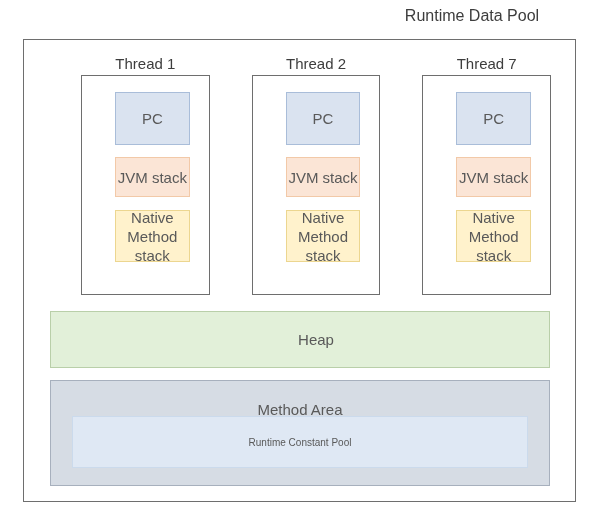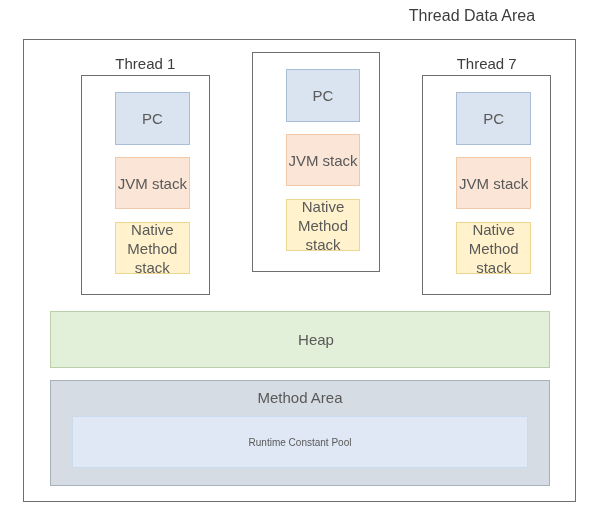--- a/index.html
+++ b/index.html
@@ -79,21 +79,21 @@
     box-sizing: border-box;
     white-space: pre-line;
   }
   .pc-box {
     height: 53px;
     background: var(--pc-fill, #dae3f0);
     border-color: var(--pc-border, #a9bdd9);
     margin-bottom: 12px;
   }
   .jvm-stack-box {
-    height: 52px;
+    height: 40px;
     background: var(--jvm-stack-fill, #fbe5d6);
     border-color: var(--jvm-stack-border, #f2c9a8);
     margin-bottom: 13px;
   }
   .native-stack-box {
     height: 52px;
     background: var(--native-fill, #fff2cc);
     border-color: var(--native-border, #ecd690);
   }
   .heap-box {
@@ -116,21 +116,21 @@
     position: absolute;
     left: 26px;
     top: 340px;
     width: 500px;
     height: 106px;
     background: var(--method-area-fill, #d6dce4);
     border: 1px solid var(--method-area-border, #a7b0bd);
     box-sizing: border-box;
   }
   .method-area-label {
-    margin-top: 8px;
+    margin-top: 20px;
     text-align: center;
     font-size: 15px;
     color: var(--box-text, #595959);
   }
   .rcp-box {
     position: absolute;
     left: 21px;
     top: 35px;
     width: 456px;
     height: 52px;
@@ -142,37 +142,38 @@
     justify-content: center;
     font-size: 10px;
     color: var(--box-text, #595959);
   }
 </style>
 </head>
 <body>
 
 <div class="canvas">
 
-  <div class="diagram-title">Thread Data Area</div>
+  <div class="diagram-title">Runtime Data Pool</div>
 
   <div class="outer-box">
 
     <div class="threads-row">
 
       <div class="thread-col">
         <div class="thread-label">Thread 1</div>
         <div class="thread-box">
           <div class="inner-box pc-box">PC</div>
           <div class="inner-box jvm-stack-box">JVM stack</div>
           <div class="inner-box native-stack-box">Native
 Method stack</div>
         </div>
       </div>
 
       <div class="thread-col">
+        <div class="thread-label">Thread 2</div>
         <div class="thread-box">
           <div class="inner-box pc-box">PC</div>
           <div class="inner-box jvm-stack-box">JVM stack</div>
           <div class="inner-box native-stack-box">Native
 Method stack</div>
         </div>
       </div>
 
       <div class="thread-col">
         <div class="thread-label">Thread 7</div>

